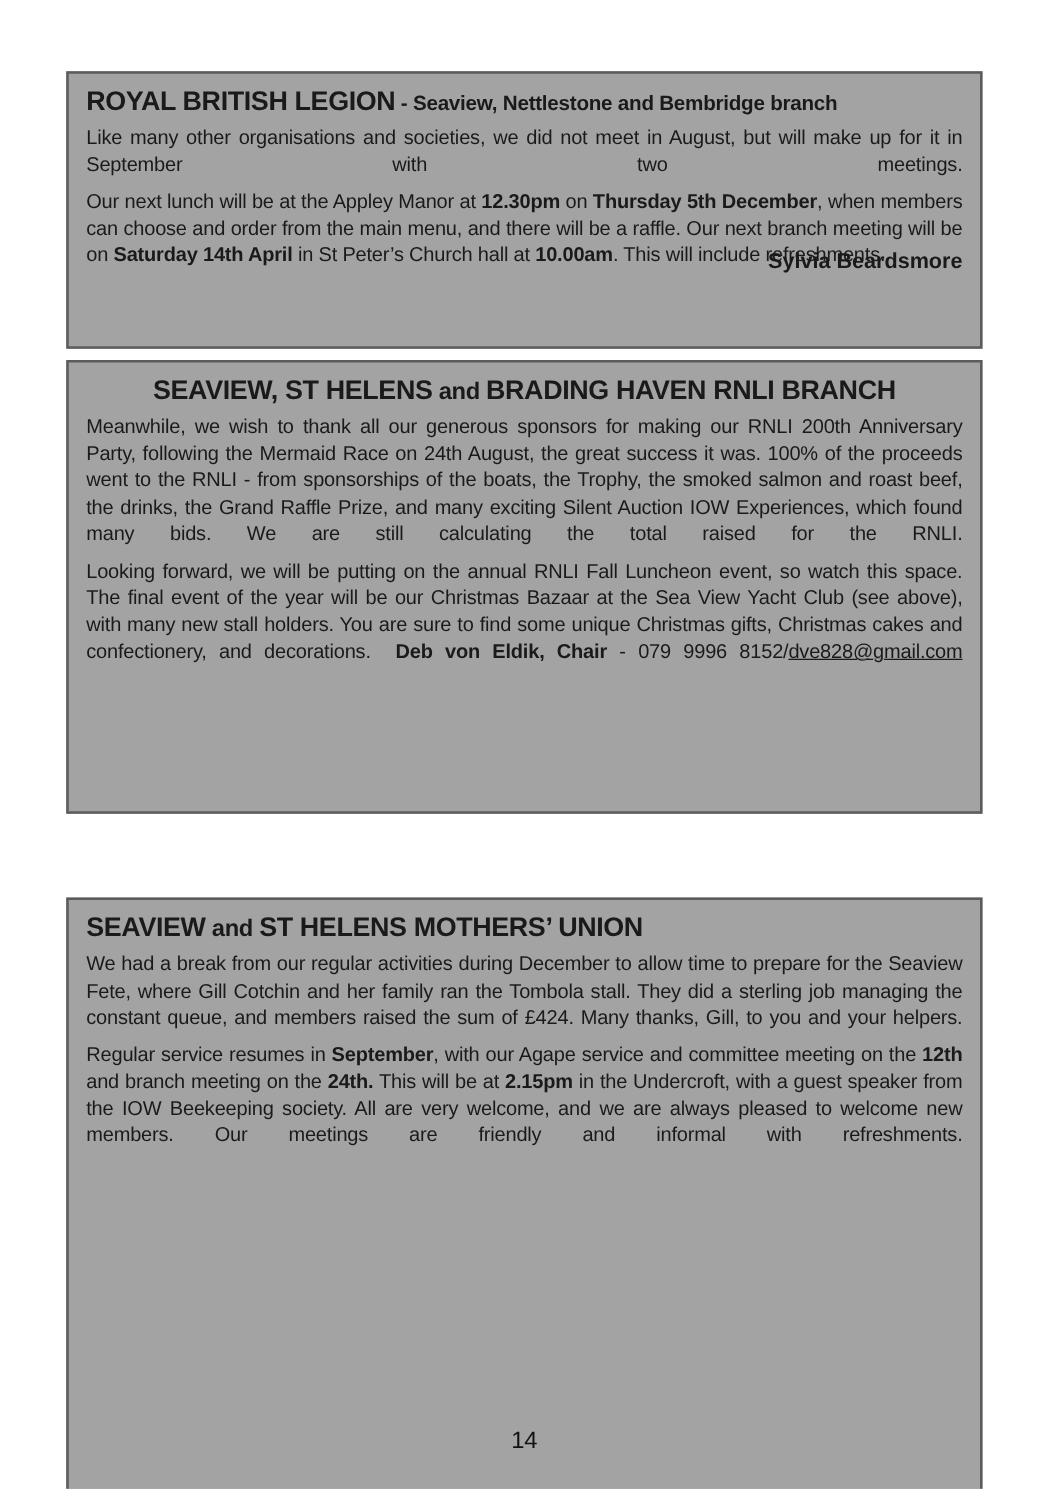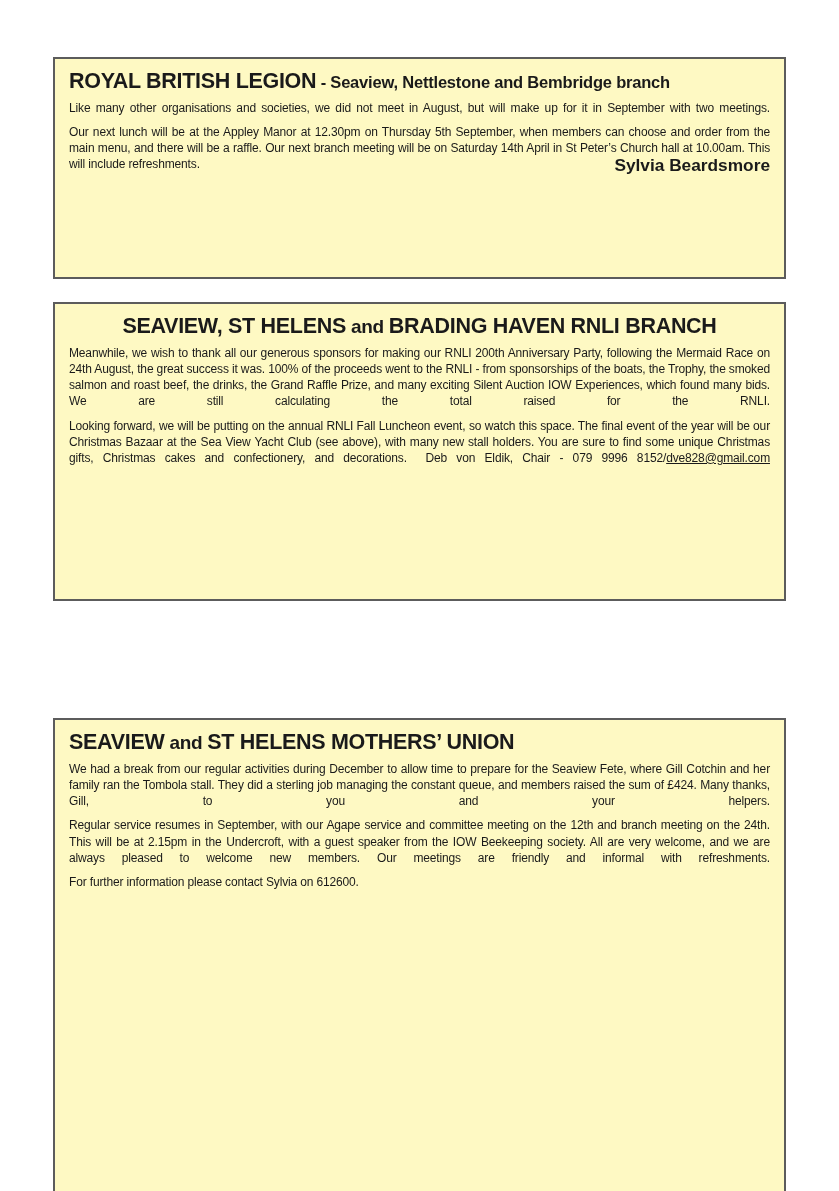--- a/index.html
+++ b/index.html
@@ -21,27 +21,27 @@
     left: 0; top: 0;
     width: 839px;
     height: 1191px;
   }
 
   .box {
     position: absolute;
     left: 53px;
     width: 733px;
     border: 2px solid #5c5c5c;
-    background: #fef9c3;
+    background: #a3a3a3;
     box-sizing: border-box;
     padding: 8px 14px 8px 14px;
   }
 
   #box-rbl   { top: 57px;  height: 222px; }
-  #box-rnli  { top: 302px; height: 299px; }
+  #box-rnli  { top: 288px; height: 363px; }
   #box-mu    { top: 718px; height: 475px; }
 
   .sec-head {
     font-weight: bold;
     font-size: 21.5px;
     line-height: 1.12;
     letter-spacing: -0.3px;
     margin: 2px 0 7px 0;
     white-space: nowrap;
   }
@@ -51,29 +51,29 @@
     font-weight: bold;
     letter-spacing: -0.2px;
   }
   .sec-head .lc {
     font-size: 19px;
     font-weight: bold;
   }
 
   p.para {
     margin: 0 0 8px 0;
-    font-size: 12px;
+    font-size: 16px;
     line-height: 1.345;
     text-align: justify;
     text-justify: inter-word;
     letter-spacing: -0.15px;
     word-spacing: 0px;
   }
   p.para:last-child { margin-bottom: 0; }
-  p.para b { font-weight: normal; }
+  p.para b { font-weight: bold; }
   p.para .email {
     text-decoration: underline;
   }
   .signature {
     display: inline-block;
     float: right;
     font-weight: bold;
     font-size: 17.3px;
   }
   .clearfix::after { content: ""; display: block; clear: both; }
@@ -94,35 +94,35 @@
 </style>
 </head>
 <body>
 
 <div class="page">
 
   <section class="box" id="box-rbl">
     <div class="sec-head"><span>ROYAL BRITISH LEGION</span><span class="sub"> - Seaview, Nettlestone and Bembridge branch</span></div>
 
     <p class="para justify-last">Like many other organisations and societies, we did not meet in August, but will make up for it in September with two meetings.</p>
-    <p class="para clearfix">Our next lunch will be at the Appley Manor at <b>12.30pm</b> on <b>Thursday 5th September</b>, when members can choose and order from the main menu, and there will be a raffle. Our next branch meeting will be on <b>Saturday 14th April</b> in St Peter’s Church hall at <b>10.00am</b>. This will include refreshments.</p>
+    <p class="para clearfix">Our next lunch will be at the Appley Manor at <b>12.30pm</b> on <b>Thursday 5th December</b>, when members can choose and order from the main menu, and there will be a raffle. Our next branch meeting will be on <b>Saturday 14th April</b> in St Peter’s Church hall at <b>10.00am</b>. This will include refreshments.</p>
     <div style="margin-top:-26px; text-align:right;">
       <span class="signature" style="float:none;">Sylvia Beardsmore</span>
     </div>
   </section>
 
   <section class="box" id="box-rnli">
     <div class="sec-head centered"><span>SEAVIEW, ST HELENS</span><span class="lc"> and </span><span>BRADING HAVEN RNLI BRANCH</span></div>
 
     <p class="para justify-last">Meanwhile, we wish to thank all our generous sponsors for making our RNLI 200th Anniversary Party, following the Mermaid Race on 24th August, the great success it was. 100% of the proceeds went to the RNLI - from sponsorships of the boats, the Trophy, the smoked salmon and roast beef, the drinks, the Grand Raffle Prize, and many exciting Silent Auction IOW Experiences, which found many bids. We are still calculating the total raised for the RNLI.</p>
     <p class="para justify-last">Looking forward, we will be putting on the annual RNLI Fall Luncheon event, so watch this space. The final event of the year will be our Christmas Bazaar at the Sea View Yacht Club (see above), with many new stall holders. You are sure to find some unique Christmas gifts, Christmas cakes and confectionery, and decorations.&nbsp; <b>Deb von Eldik, Chair</b> - 079 9996 8152/<span class="email">dve828@gmail.com</span></p>
   </section>
 
   <section class="box" id="box-mu">
     <div class="sec-head"><span>SEAVIEW</span><span class="lc"> and </span><span>ST HELENS MOTHERS’ UNION</span></div>
 
     <p class="para justify-last">We had a break from our regular activities during December to allow time to prepare for the Seaview Fete, where Gill Cotchin and her family ran the Tombola stall. They did a sterling job managing the constant queue, and members raised the sum of £424. Many thanks, Gill, to you and your helpers.</p>
     <p class="para justify-last">Regular service resumes in <b>September</b>, with our Agape service and committee meeting on the <b>12th</b> and branch meeting on the <b>24th.</b> This will be at <b>2.15pm</b> in the Undercroft, with a guest speaker from the IOW Beekeeping society. All are very welcome, and we are always pleased to welcome new members. Our meetings are friendly and informal with refreshments.</p>
-    <p class="para">For further information please contact <b>Sylvia on 612600</b>.</p>
   </section>
 
+  <div class="page-number">14</div>
 
 </div>
 
 </body></html>

